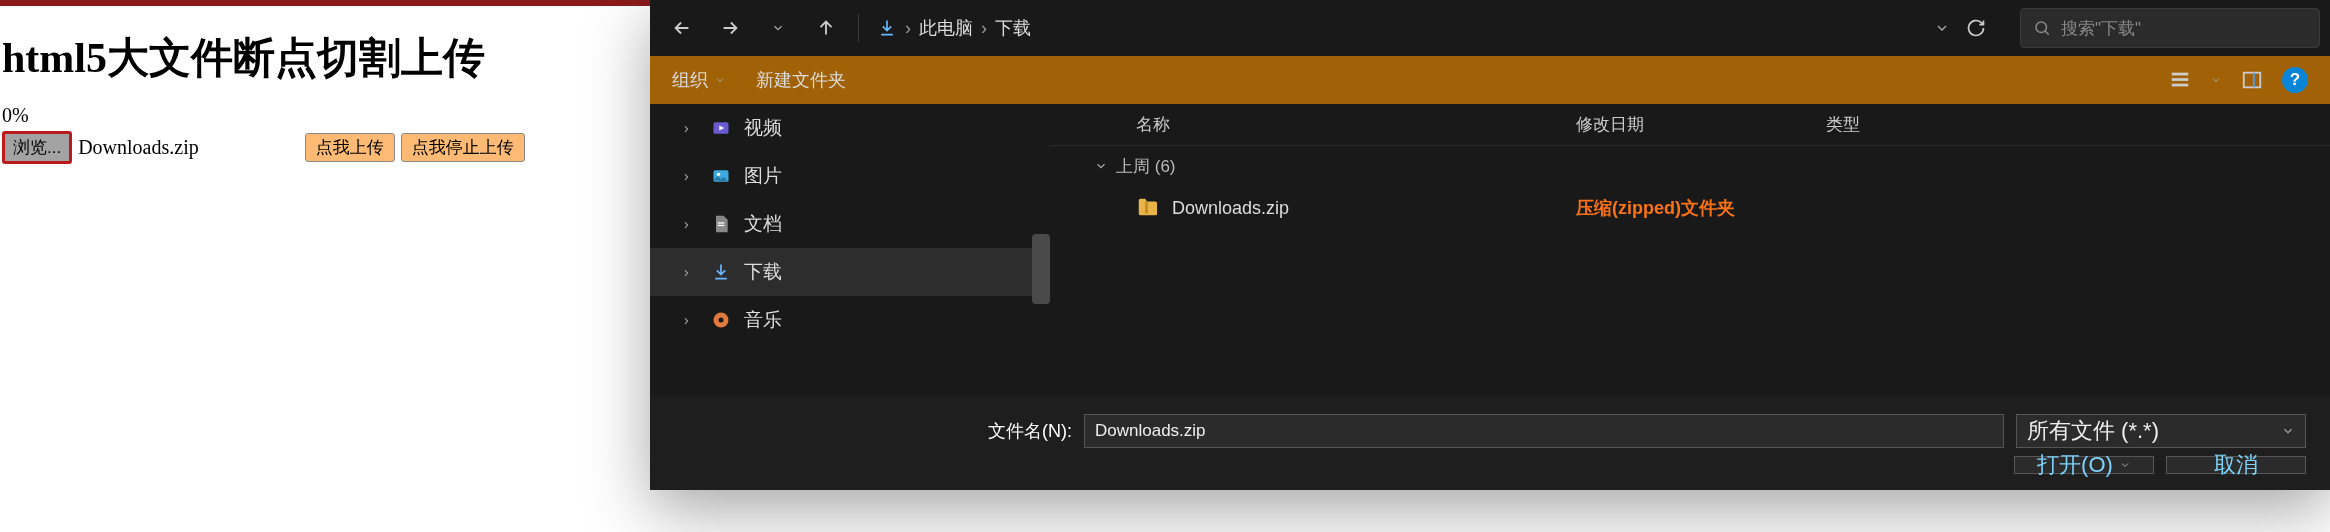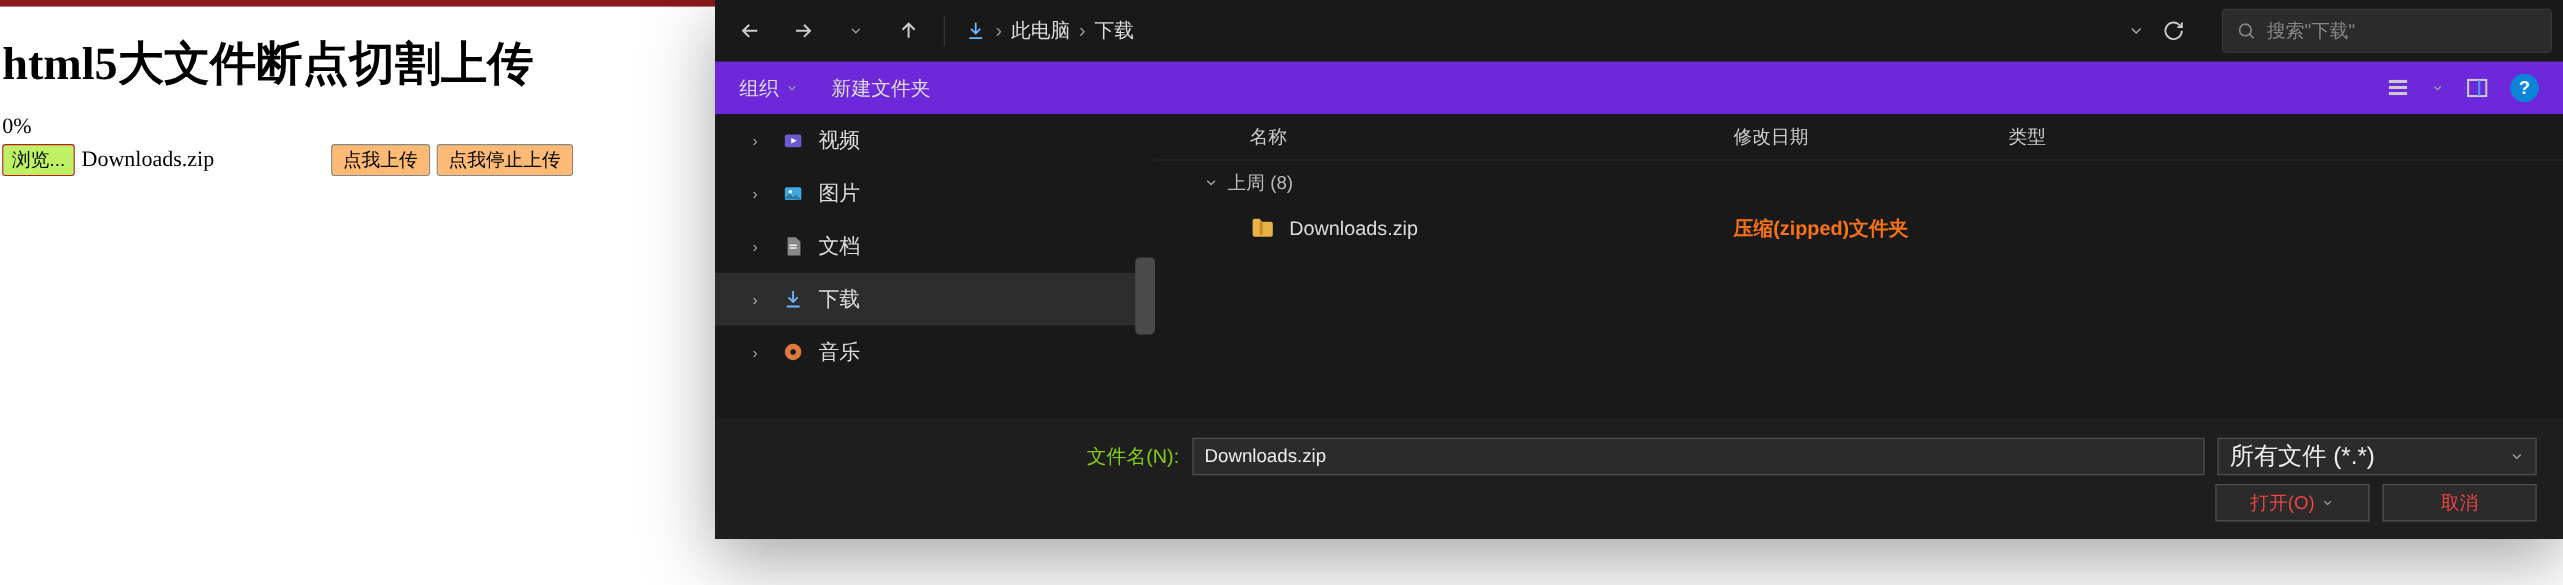--- a/index.html
+++ b/index.html
@@ -5,40 +5,40 @@
   * { box-sizing: border-box; margin: 0; padding: 0; }
   html, body { width: 2330px; height: 532px; font-family: "Segoe UI", "Microsoft YaHei", sans-serif; background: #fff; }
   body { position: relative; }
 
   
   .page { position: absolute; top: 0; left: 0; right: 0; bottom: 0; background: #fff; }
   .topbar { height: 6px; background: #8b1a1a; }
   .page h1 { font-family: "SimSun", serif; font-size: 42px; font-weight: bold; margin: 24px 0 18px 2px; }
   .progress { font-size: 20px; margin: 0 0 4px 2px; font-family: "SimSun", serif; }
   .row { display: flex; align-items: center; gap: 6px; margin-left: 2px; }
-  .browse-btn { font-size: 17px; padding: 2px 8px; background: #bef264; border: 1px solid #b91c1c; border-radius: 3px; cursor: pointer; }
+  .browse-btn { font-size: 17px; padding: 2px 8px; background: #a3a3a3; border: 3px solid #b91c1c; border-radius: 3px; cursor: pointer; }
   .file-label { font-size: 20px; font-family: "SimSun", serif; margin-right: 100px; }
   .act-btn { font-size: 17px; padding: 2px 10px; background: #fdba74; border: 1px solid #888; border-radius: 3px; cursor: pointer; }
 
   
   .dialog { position: absolute; top: 0; left: 650px; width: 1680px; height: 490px; background: #1e1e1e; color: #ddd; box-shadow: 0 20px 60px rgba(0,0,0,0.35); display: flex; flex-direction: column; }
 
   
   .navbar { display:flex; align-items:center; height:56px; padding:0 10px; gap:4px; background:#191919; }
   .nav-icon { width:44px; height:40px; display:flex;align-items:center;justify-content:center; color:#ccc; border-radius:4px; }
   .nav-sep { width:1px; height:28px; background:#3a3a3a; margin:0 6px; }
   .crumb { flex:1; display:flex; align-items:center; gap:8px; padding:0 8px; height:40px; color:#ddd; font-size:18px; }
   .crumb svg { flex-shrink:0; }
   .crumb-seg { display:flex; align-items:center; gap:8px; }
   .crumb-chevron { color:#999; }
   .crumb-end { margin-left:auto; display:flex; align-items:center; gap:16px; padding-right:12px; }
   .search { display:flex; align-items:center; gap:10px; width:300px; height:40px; background:#2b2b2b; border:1px solid #3a3a3a; border-radius:4px; padding:0 12px; color:#888; font-size:17px; margin-left:10px; }
 
   
-  .toolbar { display:flex; align-items:center; height:48px; padding:0 22px; gap:30px; background:#6d28d9; font-size:18px; }
+  .toolbar { display:flex; align-items:center; height:48px; padding:0 22px; gap:30px; background:#a16207; font-size:18px; }
   .toolbar .spacer { flex:1; }
   .view-icons { display:flex; align-items:center; gap:14px; }
   .view-btn { width:32px; height:32px; display:flex;align-items:center;justify-content:center; border-radius:4px; }
   .help-ico { width:26px;height:26px;border-radius:50%;background:#0a84d6;color:#fff;display:flex;align-items:center;justify-content:center;font-weight:bold;font-size:17px; }
 
   
   .body { flex:1; display:flex; overflow:hidden; background:#191919; }
   .sidebar { width:400px; background:#191919; overflow:hidden; position:relative;}
   .sb-item { display:flex; align-items:center; gap:12px; height:48px; padding-left:34px; font-size:19px; color:#ddd; }
   .sb-item.selected { background:#2d2d2d; }
@@ -50,24 +50,24 @@
   .cols { display:flex; align-items:center; height:42px; padding-left:86px; font-size:17px; color:#ccc; border-bottom:1px solid #2a2a2a; }
   .col-name{ width:440px;} .col-date{width:250px;} .col-type{width:250px;} .col-size{flex:1;}
   .group-hdr { display:flex; align-items:center; gap:8px; height:40px; padding-left:44px; color:#bbb; font-size:17px; }
   .file-row { display:flex; align-items:center; height:44px; padding-left:86px; font-size:18px; }
   .file-row .ficon{ width:24px;height:24px; margin-right:12px;}
   .file-row .fname{ width:404px;} .file-row .fdate{width:250px; color:#ccc;} .file-row .ftype{width:250px; color:#f97316;font-weight:bold;} .file-row .fsize{flex:1;color:#ccc;}
 
   
   .bottom { background:#1e1e1e; padding:10px 24px 16px 0; }
   .bottom-row{ display:flex; align-items:center; gap:12px; justify-content:flex-end; margin-top:8px;}
-  .fn-label { font-size:18px; color:#84cc16; }
+  .fn-label { font-size:18px; color:#ffffff; }
   .fn-input { width:920px; height:34px; background:#2b2b2b; border:1px solid #555; color:#eee; padding:0 10px; font-size:17px; }
   .filter { width:290px; height:34px; background:#2b2b2b; border:1px solid #555; color:#eee; padding:0 10px; font-size:22px; display:flex;align-items:center;justify-content:space-between;}
-  .dbtn { width:140px; height:34px; background:#2b2b2b; border:1px solid #555; color:#ef4444; font-size:17px; display:flex;align-items:center;justify-content:center; gap:6px;}
+  .dbtn { width:140px; height:18px; background:#2b2b2b; border:1px solid #555; color:#7dd3fc; font-size:22px; display:flex;align-items:center;justify-content:center; gap:6px;}
 </style>
 </head>
 <body>
 
 <div class="page">
   <div class="topbar"></div>
   <h1>html5大文件断点切割上传</h1>
   <div class="progress">0%</div>
   <div class="row">
     <button class="browse-btn">浏览...</button>
@@ -216,21 +216,21 @@
     <div class="filepane">
       <div class="cols">
         <div class="col-name">名称</div>
         <div class="col-date">修改日期</div>
         <div class="col-type">类型</div>
       </div>
       <div class="group-hdr">
         <svg width="14" height="14" viewBox="0 0 24 24" fill="none" stroke="#aaa" stroke-width="2">
             <path d="M6 9l6 6 6-6"></path>
           </svg>
-        <span>上周 (8)</span>
+        <span>上周 (6)</span>
       </div>
       <div class="file-row">
         <span class="ficon"><svg width="22" height="22" viewBox="0 0 24 24">
               <path d="M3 5a2 2 0 012-2h5l2 3h9a2 2 0 012 2v11a2 2 0 01-2 2H5a2 2 0 01-2-2V5z" fill="#e8b44a"></path>
               <rect x="10" y="6" width="3" height="13" fill="#c78a1f"></rect>
             </svg></span>
         <span class="fname">Downloads.zip</span>
         <span class="ftype">压缩(zipped)文件夹</span>
       </div>
     </div>

